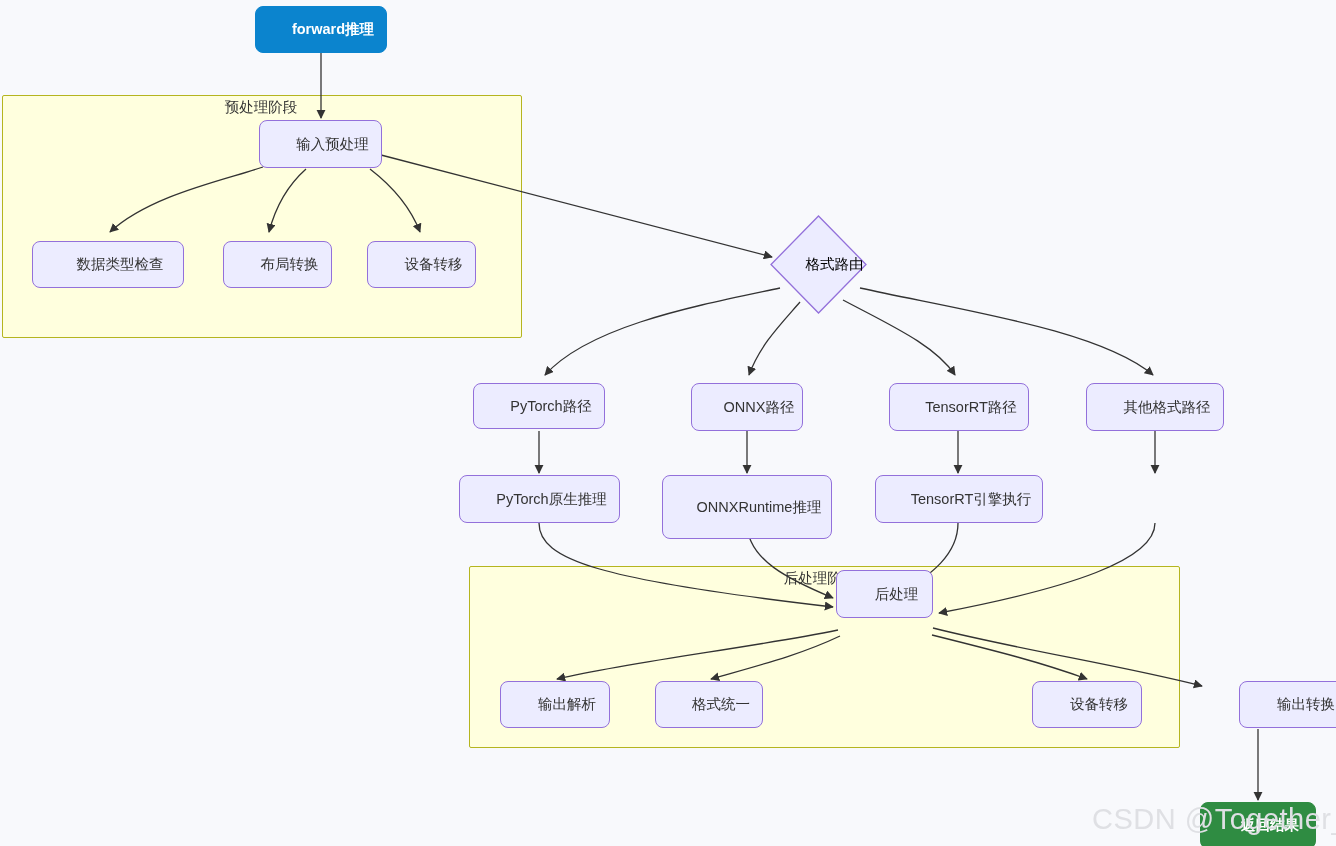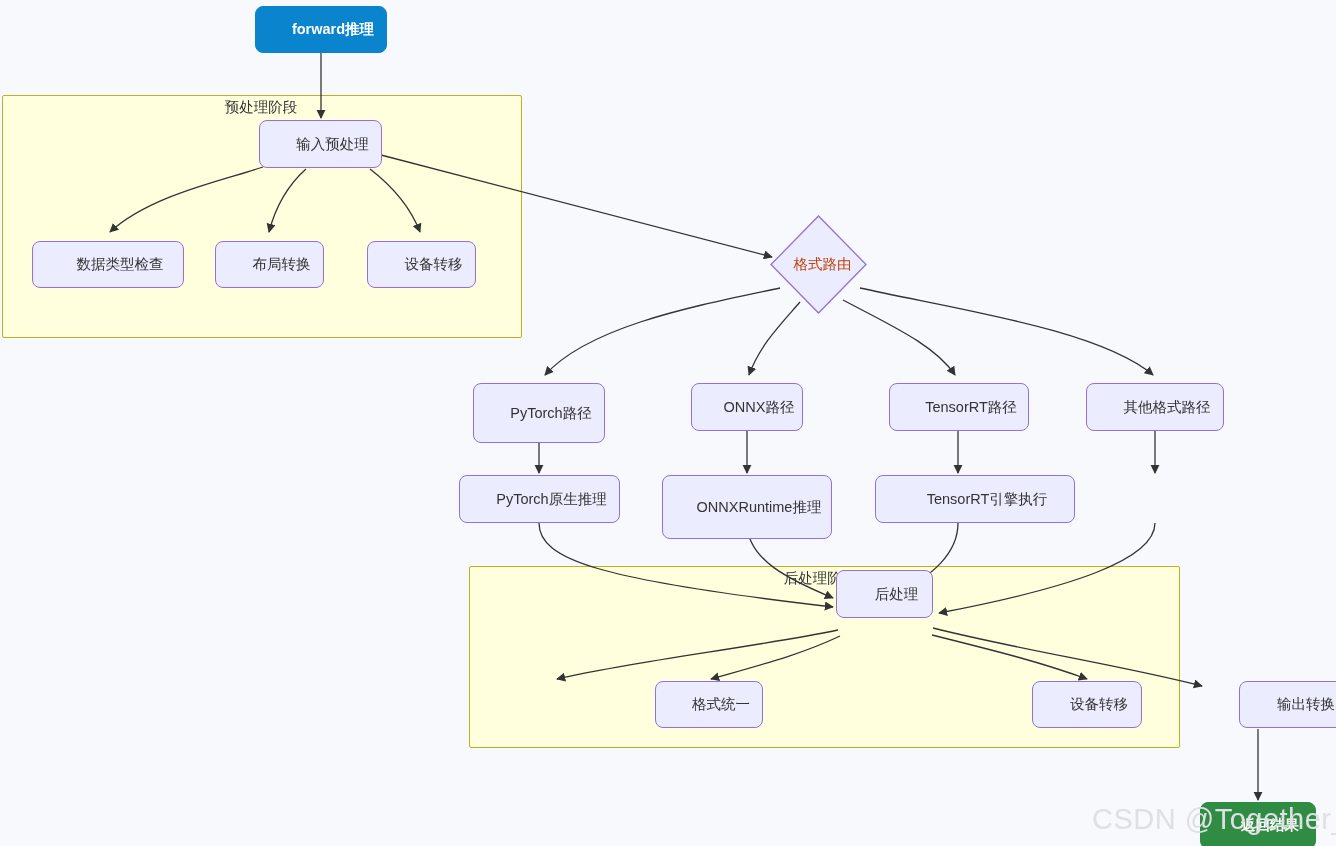--- a/index.html
+++ b/index.html
@@ -68,29 +68,29 @@
   }
   .diamond-shape {
     position: absolute;
     left: 0;
     top: 0;
     width: 100%;
     height: 100%;
   }
   .diamond-label {
     position: absolute;
-    left: 4px;
+    left: 16px;
     top: 0;
     width: 100%;
     height: 100%;
     display: flex;
     align-items: center;
     justify-content: center;
     font-size: 14.5px;
-    color: #c2410c;
+    color: #000000;
     white-space: nowrap;
   }
   .watermark {
     position: absolute;
     font-size: 29px;
     color: #dfe0e4;
     white-space: nowrap;
     letter-spacing: 0.5px;
     font-family: "Liberation Sans", "DejaVu Sans", sans-serif;
   }
@@ -143,42 +143,43 @@
       <path d="M1258,729 L1258,800"></path>
     </g>
   </svg>
 
   <div class="node start" style="left:255px; top:6px; width:132px; height:47px;">forward推理</div>
 
   <div class="node" style="left:259px; top:120px; width:123px; height:48px;font-family:Liberation Serif, serif;">输入预处理</div>
 
   <div class="node" style="left:32px; top:241px; width:152px; height:47px;">数据类型检查</div>
 
-  <div class="node" style="left:215px; top:241px; width:109px; height:47px;">布局转换</div>
+  <div class="node" style="left:223px; top:241px; width:109px; height:47px;">布局转换</div>
 
   <div class="node" style="left:367px; top:241px; width:109px; height:47px;">设备转移</div>
 
   <div class="diamond-wrap" style="left:770px; top:215px; width:97px; height:99px;">
     <svg class="diamond-shape" viewBox="0 0 97 99" xmlns="http://www.w3.org/2000/svg">
       <polygon points="48.5,1 96,49.5 48.5,98 1,49.5" fill="#ececff" stroke="#9370db" stroke-width="1.3"></polygon>
     </svg>
     <div class="diamond-label">格式路由</div>
   </div>
 
-  <div class="node" style="left:473px; top:383px; width:132px; height:60px;">PyTorch路径</div>
+  <div class="node" style="left:473px; top:383px; width:132px; height:46px;">PyTorch路径</div>
   <div class="node" style="left:889px; top:383px; width:140px; height:48px;">TensorRT路径</div>
   <div class="node" style="left:691px; top:383px; width:112px; height:48px;">ONNX路径</div>
   <div class="node" style="left:1086px; top:383px; width:138px; height:48px;">其他格式路径</div>
 
   <div class="node" style="left:459px; top:475px; width:161px; height:48px;">PyTorch原生推理</div>
   <div class="node" style="left:662px; top:475px; width:170px; height:64px;">ONNXRuntime推理</div>
-  <div class="node" style="left:875px; top:475px; width:200px; height:48px;">TensorRT引擎执行</div>
+  <div class="node" style="left:875px; top:475px; width:168px; height:48px;">TensorRT引擎执行</div>
 
   <div class="node" style="left:836px; top:570px; width:97px; height:48px;">后处理</div>
 
+  <div class="node" style="left:500px; top:681px; width:110px; height:47px;">输出解析</div>
   <div class="node" style="left:655px; top:681px; width:108px; height:47px;">格式统一</div>
   <div class="node" style="left:1032px; top:681px; width:110px; height:47px;">设备转移</div>
 
   <div class="node" style="left:1203px; top:681px; width:110px; height:47px;margin-left:36px;">输出转换</div>
 
   <div class="node finish" style="left:1200px; top:802px; width:116px; height:47px;">返回结果</div>
 
   <div class="watermark" style="left:1092px; top:803px;">CSDN @Together_CZ</div>
 
 </div>

